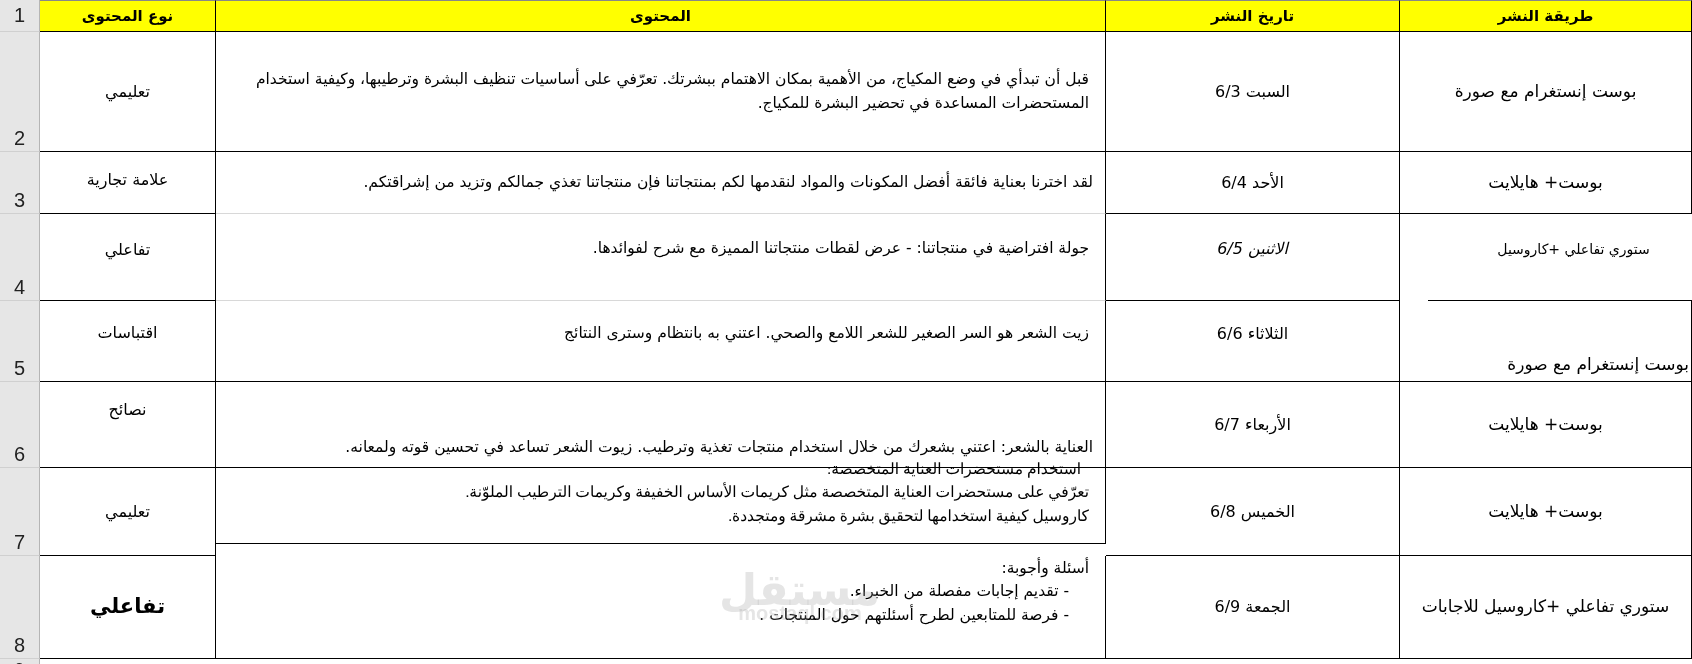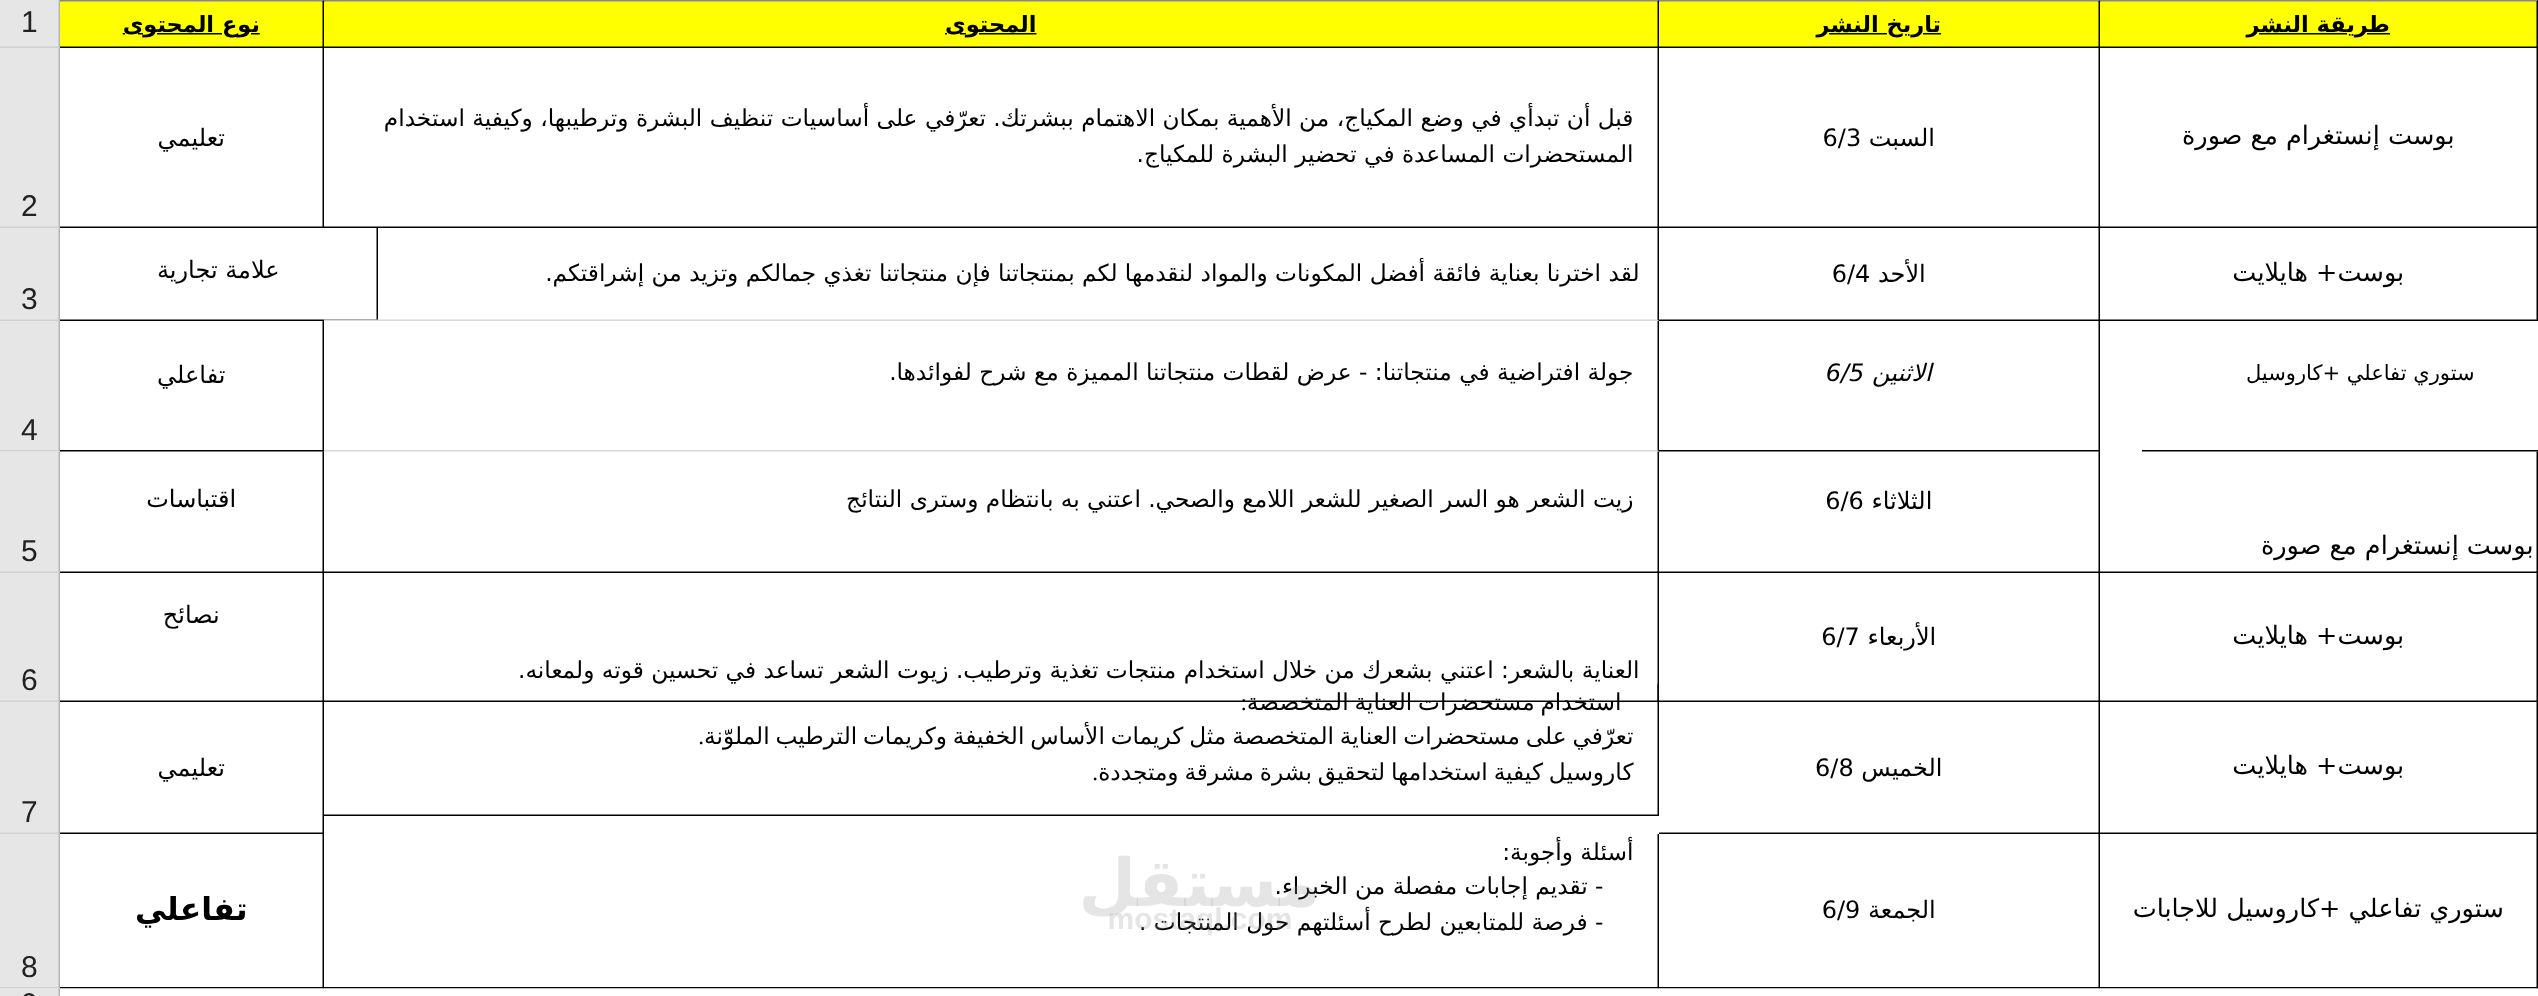--- a/index.html
+++ b/index.html
@@ -10,21 +10,21 @@
               border-right: 1px solid #b5b5b5; border-bottom: 1px solid #d0d0d0;
               box-sizing: border-box; font-family: "Liberation Sans", sans-serif;
               font-size: 20px; color: #222; display: flex; align-items: flex-end;
               justify-content: center; padding-bottom: 1px; }
     .rowhdr.first { align-items: center; }
     .cell { position: absolute; box-sizing: border-box; border-right: 1.5px solid #000;
             border-bottom: 1.5px solid #000; display: flex; align-items: center;
             justify-content: center; direction: rtl; font-size: 16px; line-height: 1.5;
             overflow: hidden; }
     .hdr { background: #ffff00; font-weight: bold; font-size: 15px;
-           border-top: 1px solid #888; text-decoration: underline; }
+           border-top: 1px solid #888; }
     .content { justify-content: flex-start; text-align: right; padding-right: 16px;
                font-size: 15.5px; }
     .content.top { align-items: flex-start; padding-top: 1px; }
     .content.bottom { align-items: flex-end; padding-bottom: 8px; }
     .method-bottom { align-items: flex-end; justify-content: flex-start; padding-right: 2px; padding-bottom: 4px; }
     .bold-big { font-weight: bold; font-size: 21px; }
     .light-sep { border-bottom-color: #d8d8d8; }
     .watermark { position: absolute; left: 720px; top: 570px; width: 160px; height: 94px;
                  color: rgba(150,150,150,0.25); font-size: 44px; font-weight: bold;
                  text-align: center; line-height: 0.9; pointer-events: none; direction: rtl; }
@@ -50,21 +50,21 @@
   <div class="cell hdr" style="left:40px;top:0;width:176px;height:32px;">نوع المحتوى</div>
   <div class="cell hdr" style="left:216px;top:0;width:890px;height:32px;">المحتوى</div>
   <div class="cell hdr" style="left:1106px;top:0;width:294px;height:32px;">تاريخ النشر</div>
   <div class="cell hdr" style="left:1400px;top:0;width:292px;height:32px;">طريقة النشر</div>
 
   <div class="cell" style="left:40px;top:32px;width:176px;height:120px;">تعليمي</div>
   <div class="cell content" style="left:216px;top:32px;width:890px;height:120px;padding-left:20px;">قبل أن تبدأي في وضع المكياج، من الأهمية بمكان الاهتمام ببشرتك. تعرّفي على أساسيات تنظيف البشرة وترطيبها، وكيفية استخدام المستحضرات المساعدة في تحضير البشرة للمكياج.</div>
   <div class="cell" style="left:1106px;top:32px;width:294px;height:120px;">السبت 6/3</div>
   <div class="cell" style="left:1400px;top:32px;width:292px;height:120px;font-size:17px;">بوست إنستغرام مع صورة</div>
 
-  <div class="cell" style="left:40px;top:152px;width:212px;height:62px;align-items:flex-start;padding-top:16px;">علامة تجارية</div>
+  <div class="cell" style="left:40px;top:152px;width:176px;height:62px;align-items:flex-start;padding-top:16px;">علامة تجارية</div>
   <div class="cell content light-sep" style="left:216px;top:152px;width:890px;height:62px;padding-right:12px;">لقد اخترنا بعناية فائقة أفضل المكونات والمواد لنقدمها لكم بمنتجاتنا فإن منتجاتنا تغذي جمالكم وتزيد من إشراقتكم.</div>
   <div class="cell" style="left:1106px;top:152px;width:294px;height:62px;">الأحد 6/4</div>
   <div class="cell" style="left:1400px;top:152px;width:292px;height:62px;font-size:17px;">بوست+  هايلايت</div>
 
   <div class="cell" style="left:40px;top:214px;width:176px;height:87px;align-items:flex-start;padding-top:24px;">تفاعلي</div>
   <div class="cell content light-sep" style="left:216px;top:214px;width:890px;height:87px;padding-bottom:16px;">جولة افتراضية في منتجاتنا:   - عرض لقطات منتجاتنا المميزة مع شرح لفوائدها.</div>
   <div class="cell" style="left:1106px;top:214px;width:294px;height:87px;padding-bottom:16px;font-style:italic;">الاثنين 6/5</div>
   <div class="cell" style="left:1428px;top:214px;width:292px;height:87px;font-size:14px;padding-bottom:16px;">ستوري تفاعلي +كاروسيل</div>
 
   <div class="cell" style="left:40px;top:301px;width:176px;height:81px;padding-bottom:16px;">اقتباسات</div>

